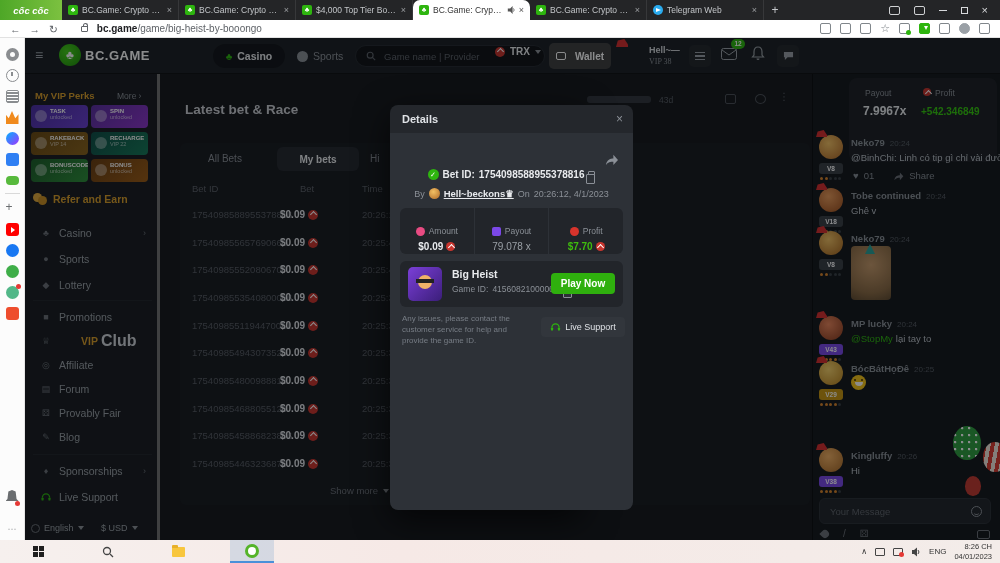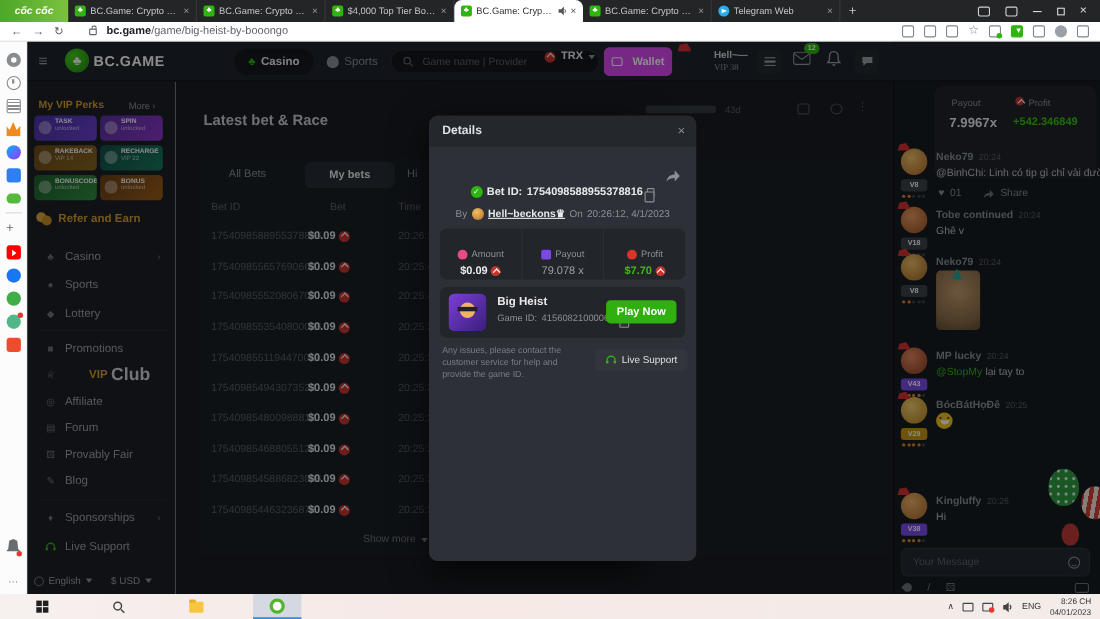--- a/index.html
+++ b/index.html
@@ -81,35 +81,35 @@
   .ball{width:11px;height:11px;border-radius:50%;background:#8b9097;}
   .sportsbtn .l{color:#8b9097;font-size:10.5px;}
   .search{left:330px;top:7px;width:190px;height:22px;background:#111317;border:1px solid #262a30;border-radius:11px;display:flex;align-items:center;gap:6px;padding:0 10px;}
   .search input{background:transparent;border:none;outline:none;color:#9aa0a6;font-size:9.5px;width:140px;}
   .search input::placeholder{color:#5c6168;}
   .coin{width:10px;height:10px;border-radius:50%;background:#c8352e;position:relative;flex:none;}
   .coin::after{content:"";position:absolute;left:2.5px;top:2.5px;width:4px;height:4px;border:1px solid #fff;border-right:none;border-bottom:none;transform:rotate(45deg);}
   .trx{left:470px;top:8px;gap:5px;}
   .trx .l{color:#e8eaed;font-size:10px;font-weight:bold;}
   .cardown{width:0;height:0;border-left:3.5px solid transparent;border-right:3.5px solid transparent;border-top:4px solid #8b9097;}
-  .wallet{left:524px;top:5px;width:62px;height:26px;background:#d946ef;border-radius:5px;display:flex;align-items:center;justify-content:center;gap:9px;}
+  .wallet{left:524px;top:5px;width:62px;height:26px;background:#404040;border-radius:5px;display:flex;align-items:center;justify-content:center;gap:9px;}
   .wic{width:10px;height:8px;border:1px solid #fff;border-radius:2px;}
   .wallet .l{color:#fff;font-size:10px;font-weight:bold;}
   .avatar{border-radius:50%;background:radial-gradient(circle at 40% 35%,#f2c063,#b06a28);position:relative;}
   .uav{left:594px;top:6px;width:24px;height:24px;}
   .uname{left:624px;top:7px;}
   .uname .n{color:#d5d8dc;font-size:9px;font-weight:bold;}
   .uname .v{color:#8b9097;font-size:8px;margin-top:2px;font-family:Liberation Serif, serif;}
   .sqic{width:22px;height:22px;background:#24272c;border-radius:5px;display:flex;align-items:center;justify-content:center;flex-direction:column;gap:2px;}
   .sqic i{display:block;width:10px;height:1.5px;background:#9aa0a6;}
   .mailwrap{left:696px;top:8px;}
   .badge12{position:absolute;left:10px;top:-7px;min-width:14px;height:10px;background:#2eb50f;border-radius:5px;color:#fff;font-size:6.5px;font-weight:bold;line-height:10px;text-align:center;padding:0 2px;}
 
   
-  .ssb{left:0;top:36px;width:135px;height:466px;background:#1a1d22;border-right:1px solid #737373;z-index:1;padding-left:28px;}
+  .ssb{left:0;top:36px;width:135px;height:466px;background:#1a1d22;border-right:3px solid #737373;z-index:1;padding-left:28px;}
   .perktitle{left:10px;top:16px;color:#d89d2a;font-size:9.5px;font-weight:bold;}
   .more{left:92px;top:17px;color:#8b9097;font-size:8.5px;}
   .perk{width:57px;height:23px;border-radius:4px;position:absolute;padding:3px 2px 0 19px;overflow:hidden;}
   .perk::before{content:"";position:absolute;left:4px;top:5px;width:12px;height:12px;border-radius:50%;background:rgba(255,255,255,.35);}
   .perk .pl{font-size:6px;font-weight:bold;color:#fff;}
   .perk .ps{font-size:5.5px;color:rgba(255,255,255,.6);}
   .p1{background:linear-gradient(135deg,#4b2fa3,#6a3fd0);}
   .p2{background:linear-gradient(135deg,#5a2f9e,#8c35c9);}
   .p3{background:linear-gradient(135deg,#6b4a13,#8a631c);}
   .p4{background:linear-gradient(135deg,#0f4d46,#177a58);}

